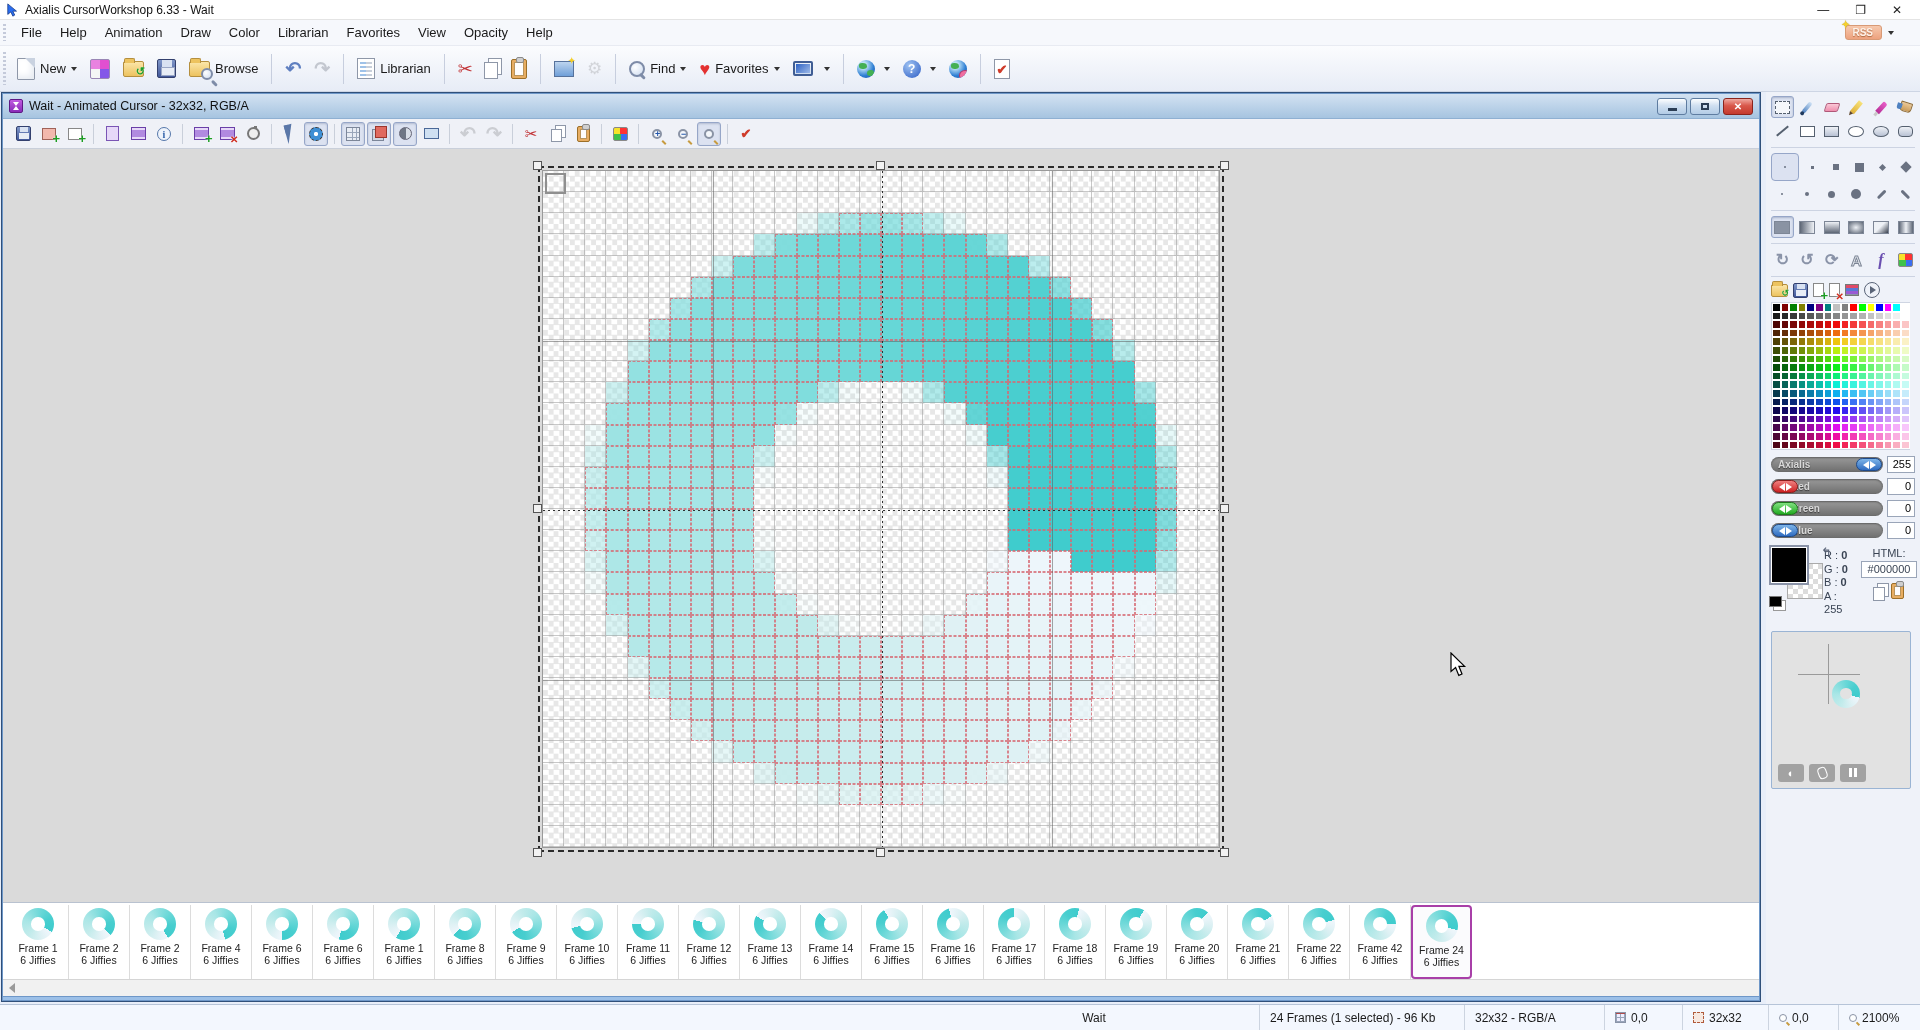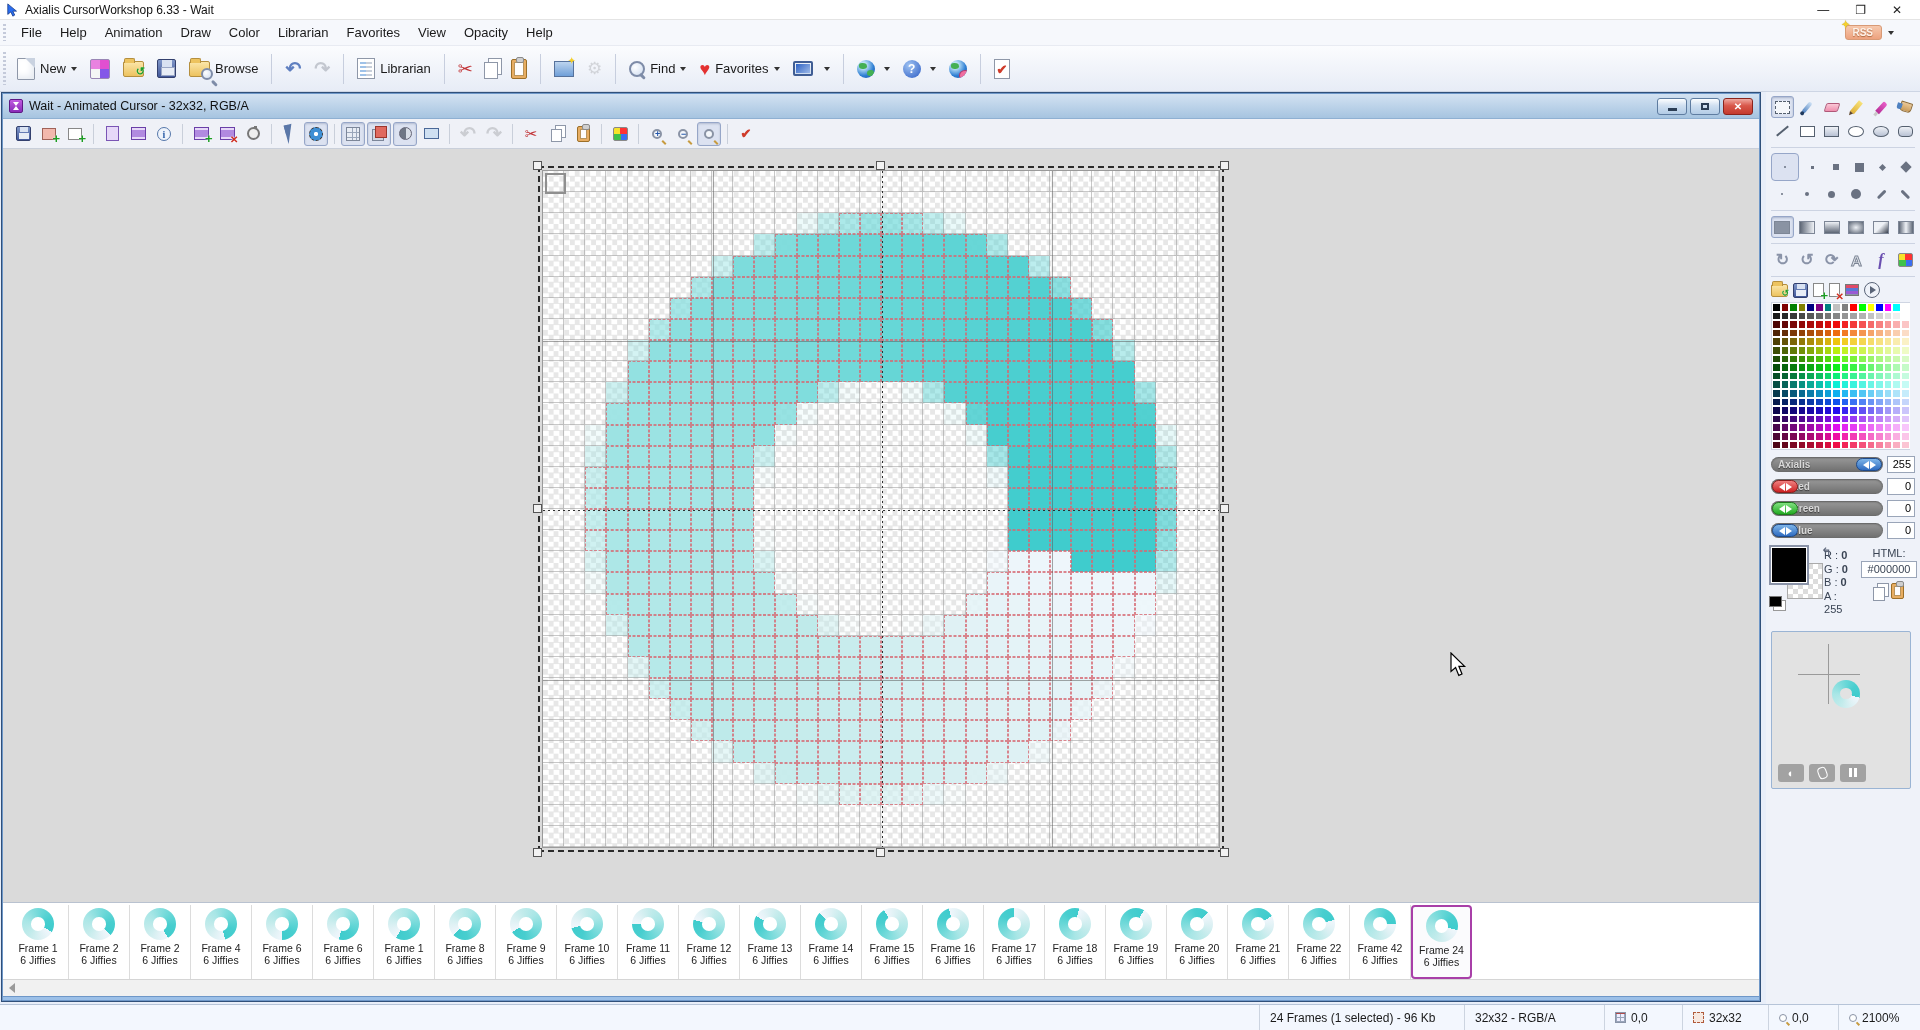--- a/index.html
+++ b/index.html
@@ -2198,20 +2198,23 @@
       </div>
     </div>
 
     <svg class="mouse-cursor" width="18" height="26" viewBox="0 0 18 26">
       <polygon points="1,1 1,19.5 5.6,15.6 8.8,23.4 12,22 8.9,14.3 14.6,14.3" fill="#ffffff" stroke="#000000" stroke-width="1.2"></polygon>
     </svg>
   </div>
 
   <div class="statusbar">
     <div class="sb-spacer"></div>
+    <div class="sb-panel sb-name">
+        <span>Wait</span>
+      </div>
     <div class="sb-panel" style="width:205px">
         <span>24 Frames (1 selected) - 96 Kb</span>
       </div>
     <div class="sb-panel" style="width:140px">
         <span>32x32 - RGB/A</span>
       </div>
     <div class="sb-panel" style="width:78px">
       <span class="sb-icon-grid"></span>
       <span>0,0</span>
     </div>

